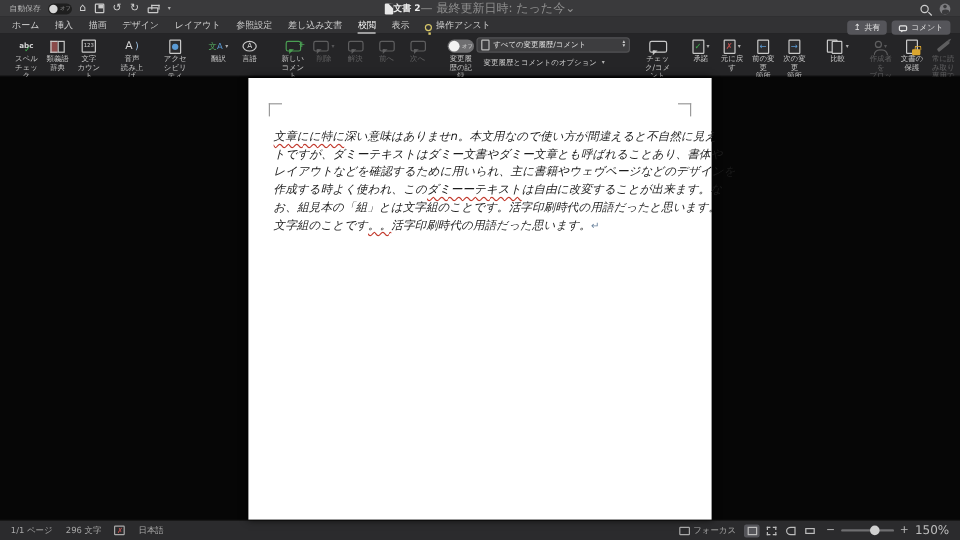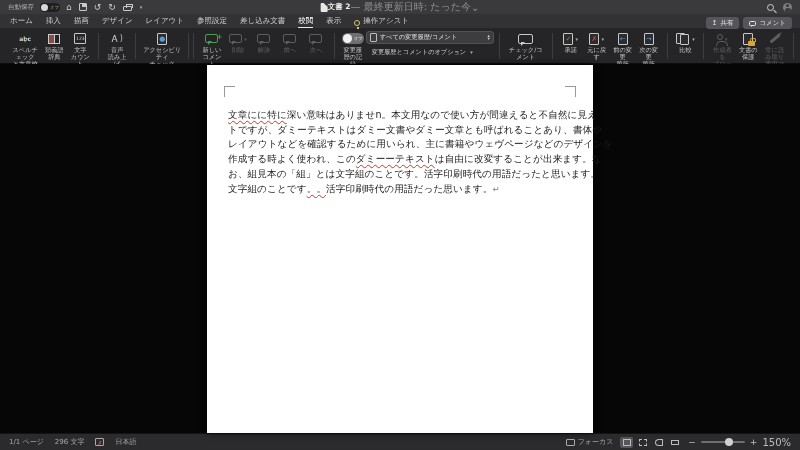--- a/index.html
+++ b/index.html
@@ -94,21 +94,21 @@
   .optrow { display:flex; align-items:center; gap:3px; height:12px; padding:0 3px; }
   .optrow .s-txt { font-size:6.2px; color:#cfcfcf; white-space:nowrap; }
 
   
   .canvas { position:relative; height:369px; background:#060606; }
   .page { position:absolute; left:207px; top:1px; width:386px; height:368px; background:#ffffff; box-shadow:0 0 6px rgba(0,0,0,.8); }
   .cropmark { position:absolute; width:11px; height:11px; }
   .cropmark.tl { left:17px; top:21px; border-left:1px solid #9a9a9a; border-top:1px solid #9a9a9a; }
   .cropmark.tr { right:17px; top:21px; border-right:1px solid #9a9a9a; border-top:1px solid #9a9a9a; }
   .textblock { position:absolute; left:21px; top:43px; width:346px; }
-  .dline { font-size:9.6px; line-height:14.7px; color:#1c1c1c; letter-spacing:.1px; white-space:nowrap; }
+  .dline { font-size:9.6px; line-height:14.7px; color:#1c1c1c; letter-spacing:.1px; white-space:nowrap;font-style:italic; }
   .squiggle { text-decoration-line:underline; text-decoration-style:wavy; text-decoration-color:#c23b2e; text-decoration-thickness:1px; text-underline-offset:2px; }
   .pilcrow { color:#6f87a0; font-size:8.5px; }
 
   
   .statusbar { height:17px; background:#2b2b2d; border-top:1px solid #141414; display:flex; align-items:center; padding:0 9px; gap:11px; color:#a9a9a9; font-size:7px; }
   .sb-book { width:9px; height:8px; border:1px solid #a9a9a9; border-radius:1px; position:relative; font-size:6px; line-height:7px; text-align:center; color:#c0504d; }
   .sb-spacer { flex:1; }
   .sb-right { display:flex; align-items:center; gap:7px; }
   .focusbtn { display:flex; align-items:center; gap:3px; }
   .focus-ic { width:9px; height:7px; border:1px solid #a9a9a9; border-radius:1px; }
@@ -227,20 +227,35 @@
           <span class="i-doc">
             <span class="ov" style="color:#5b9bd5;">●</span>
           </span>
         </span>
       <span class="rlabel">アクセシビリティ
 チェック</span>
     </div>
   </div>
   <div class="rsep"></div>
 
+  <div class="rgroup">
+    <div class="rbtn">
+      <span class="icwrap">
+          <span class="i-trans"><span class="jp">文</span><span class="en">A</span></span>
+          <span class="caret">▾</span>
+        </span>
+      <span class="rlabel">翻訳</span>
+    </div>
+    <div class="rbtn">
+      <span class="icwrap">
+          <span class="i-globe">A</span>
+        </span>
+      <span class="rlabel">言語</span>
+    </div>
+  </div>
   <div class="rsep"></div>
 
   <div class="rgroup">
     <div class="rbtn">
       <span class="icwrap">
           <span class="i-bubble green">
             <span class="bplus">+</span>
           </span>
         </span>
       <span class="rlabel">新しい

